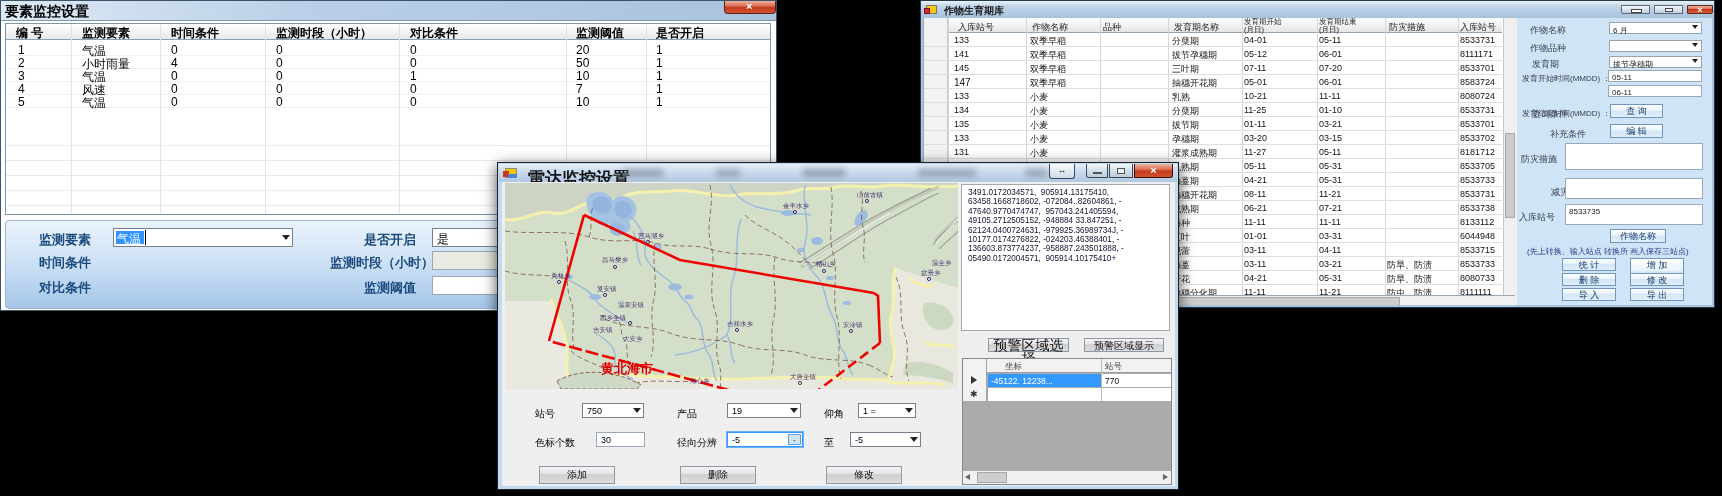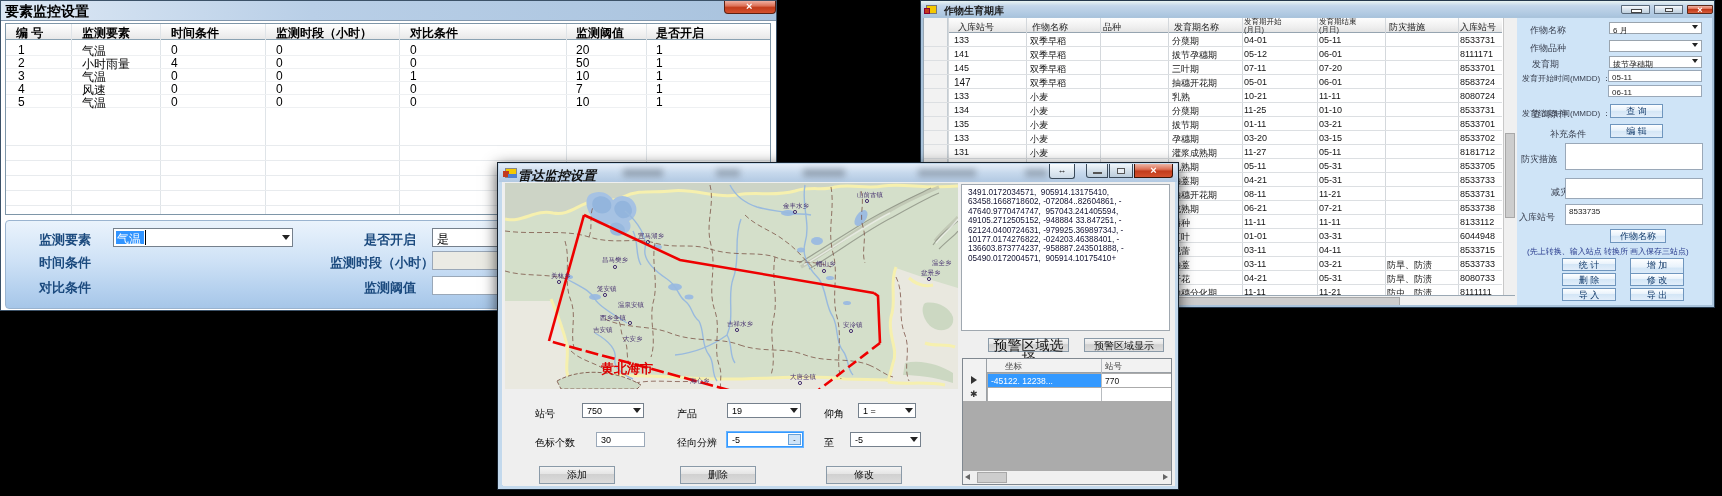--- a/index.html
+++ b/index.html
@@ -237,21 +237,21 @@
     <div class="tbx" style="left:48px; top:126px; width:138px; height:27px;"></div>
     <div class="lbl" style="left:2px; top:169px; color:#3a4050;margin-left:32px;">减灾措施</div>
     <div class="tbx" style="left:48px; top:161px; width:138px; height:21px;"></div>
     <div class="lbl" style="left:2px; top:194px; color:#3a4050;">入库站号</div>
     <div class="tbx" style="left:48px; top:187px; width:138px; height:21px;">
       <div class="lbl" style="left:3px; top:2px; font-size:8px; color:#222;">8533735</div>
     </div>
     <div class="bluebtn" style="left:93px; top:212px; width:56px; height:14px; font-size:9px; line-height:13px;">作物名称</div>
     <div class="lbl" style="left:10px; top:229px; font-size:8px; color:#2a3c8e;">(先上转换、输入站点 转换所 画入保存三站点)</div>
     <div class="bluebtn" style="left:45px; top:241px; width:54px; height:13px; font-size:9px; line-height:12px;">统  计</div>
-    <div class="bluebtn" style="left:113px; top:241px; width:54px; height:20px; font-size:9px; line-height:12px;">增  加</div>
+    <div class="bluebtn" style="left:113px; top:241px; width:54px; height:28px; font-size:9px; line-height:12px;">增  加</div>
     <div class="bluebtn" style="left:45px; top:256px; width:54px; height:13px; font-size:9px; line-height:12px;">删  除</div>
     <div class="bluebtn" style="left:113px; top:256px; width:54px; height:13px; font-size:9px; line-height:12px;">修  改</div>
     <div class="bluebtn" style="left:45px; top:271px; width:54px; height:13px; font-size:9px; line-height:12px;">导  入</div>
     <div class="bluebtn" style="left:113px; top:271px; width:54px; height:13px; font-size:9px; line-height:12px;">导  出</div>
   </div>
 </div>
 
 <div class="abs" id="win1" style="z-index:10; left:0; top:0; width:777px; height:311px;
      background:#fff; border:1px solid #3c5268; box-shadow:0 3px 10px rgba(0,0,0,.6);">
 
@@ -364,21 +364,21 @@
      background:#f0f0f0; border:1px solid #17222e; box-shadow:0 4px 14px rgba(0,0,0,.7);">
 
   <div class="abs" style="left:0; top:0; width:100%; height:100%; border:4px solid rgba(190,214,236,.9); pointer-events:none;"></div>
 
   <div class="abs" style="left:1px; top:1px; width:678px; height:18px;
        background:linear-gradient(#e6eef8,#c6d8ec 50%,#b2c9e2);"></div>
   <div class="abs" style="left:7px; top:5px; width:12px; height:10px; background:#f5c800; border:1px solid #888;">
     <div class="abs" style="left:-3px; top:2px; width:6px; height:6px; background:#c33a1e;"></div>
     <div class="abs" style="left:2px; top:5px; width:9px; height:4px; background:#4e7fd0;"></div>
   </div>
-  <div class="lbl" style="left:20px; top:4px; font-size:13px; font-weight:bold; color:#111;font-style:italic;">雷达监控设置</div>
+  <div class="lbl" style="left:30px; top:4px; font-size:17px; font-weight:bold; color:#111;">雷达监控设置</div>
 
   <div class="abs" style="left:125px; top:6px; width:40px; height:8px; background:#6a7684; filter:blur(3px); opacity:.55;"></div>
   <div class="abs" style="left:218px; top:6px; width:24px; height:8px; background:#6a7684; filter:blur(3px); opacity:.5;"></div>
   <div class="abs" style="left:305px; top:6px; width:42px; height:8px; background:#6a7684; filter:blur(3px); opacity:.55;"></div>
   <div class="abs" style="left:420px; top:6px; width:58px; height:8px; background:#6a7684; filter:blur(3px); opacity:.5;"></div>
   <div class="abs" style="left:527px; top:6px; width:22px; height:8px; background:#6a7684; filter:blur(3px); opacity:.5;"></div>
 
   <div class="abs" style="left:551px; top:1px; width:26px; height:15px; background:linear-gradient(#fbfdfe,#e2ebf3 50%,#ccdae6); border:1px solid #3a4a5a; border-top:none; border-radius:0 0 3px 3px; text-align:center; font-size:9px; color:#222; line-height:13px;">↔</div>
   <div class="abs" style="left:588px; top:1px; width:22px; height:14px; background:linear-gradient(#f2f7fb,#d4e0ea 50%,#bccddc); border:1px solid #3a4a5a; border-top:none; border-radius:0 0 0 3px;">
     <div class="abs" style="left:6px; top:8px; width:9px; height:2px; background:#fff; border:1px solid #555;"></div>

